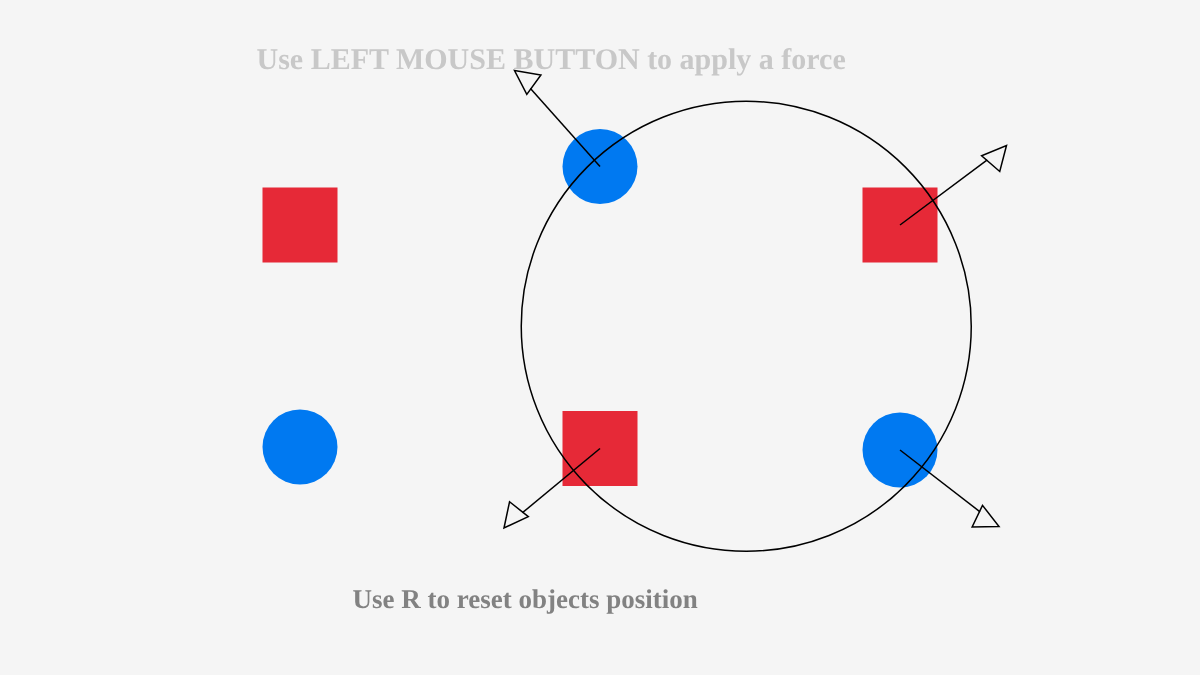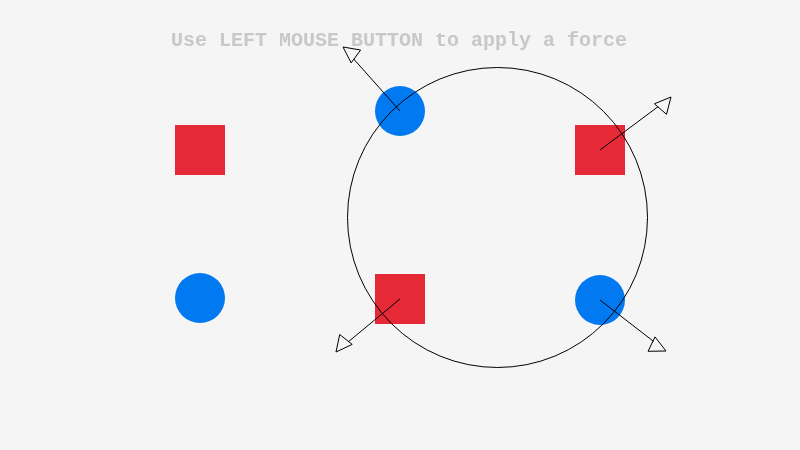--- a/index.html
+++ b/index.html
@@ -5,21 +5,21 @@
   html, body {
     margin: 0;
     padding: 0;
     background: #ffffff;
   }
   .stage {
     position: relative;
     width: 800px;
     height: 450px;
     overflow: hidden;
-    font-family: Liberation Mono, monospace;
+    font-family: Liberation Serif, serif;
   }
   .scene-svg {
     position: absolute;
     left: 0;
     top: 0;
   }
   .hint {
     position: absolute;
     font-weight: bold;
     white-space: pre;
@@ -56,13 +56,14 @@
       <line x1="600" y1="150" x2="658.178362237824" y2="106.57108170979339" stroke="#000000" stroke-width="1"></line>
       <polygon points="671.0,97.0 666.5,114.3 654.4,103.8" fill="none" stroke="#000000" stroke-width="1"></polygon>
       <line x1="400" y1="299" x2="348.3230472923361" y2="341.79497646103414" stroke="#000000" stroke-width="1"></line>
       <polygon points="336.0,352.0 339.7,334.5 352.2,344.4" fill="none" stroke="#000000" stroke-width="1"></polygon>
       <line x1="600" y1="300" x2="653.3394399777253" y2="341.21683998278775" stroke="#000000" stroke-width="1"></line>
       <polygon points="666.0,351.0 648.1,351.3 655.0,336.9" fill="none" stroke="#000000" stroke-width="1"></polygon>
     </svg>
 
   <div class="hint hint-top" style="color: rgb(200, 200, 200);">Use LEFT MOUSE BUTTON to apply a force</div>
 
+  <div class="hint hint-bottom" style="color: rgb(130, 130, 130);">Use R to reset objects position</div>
 </div>
 
 </body></html>

